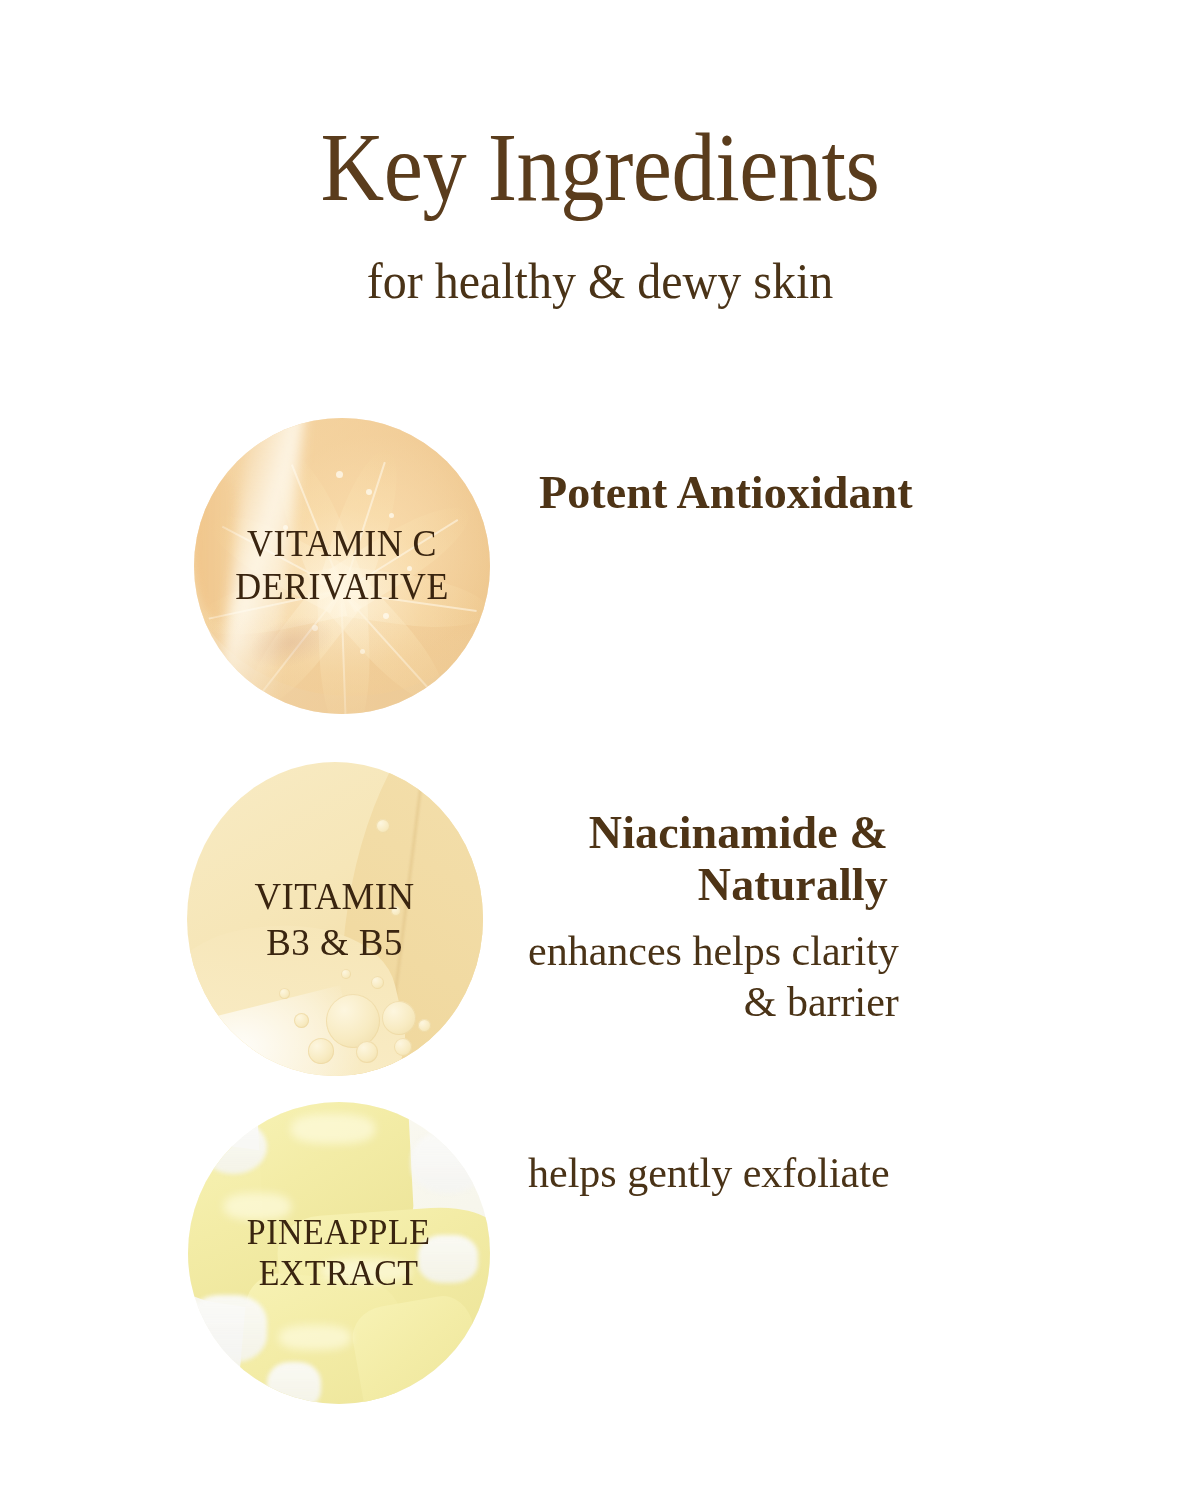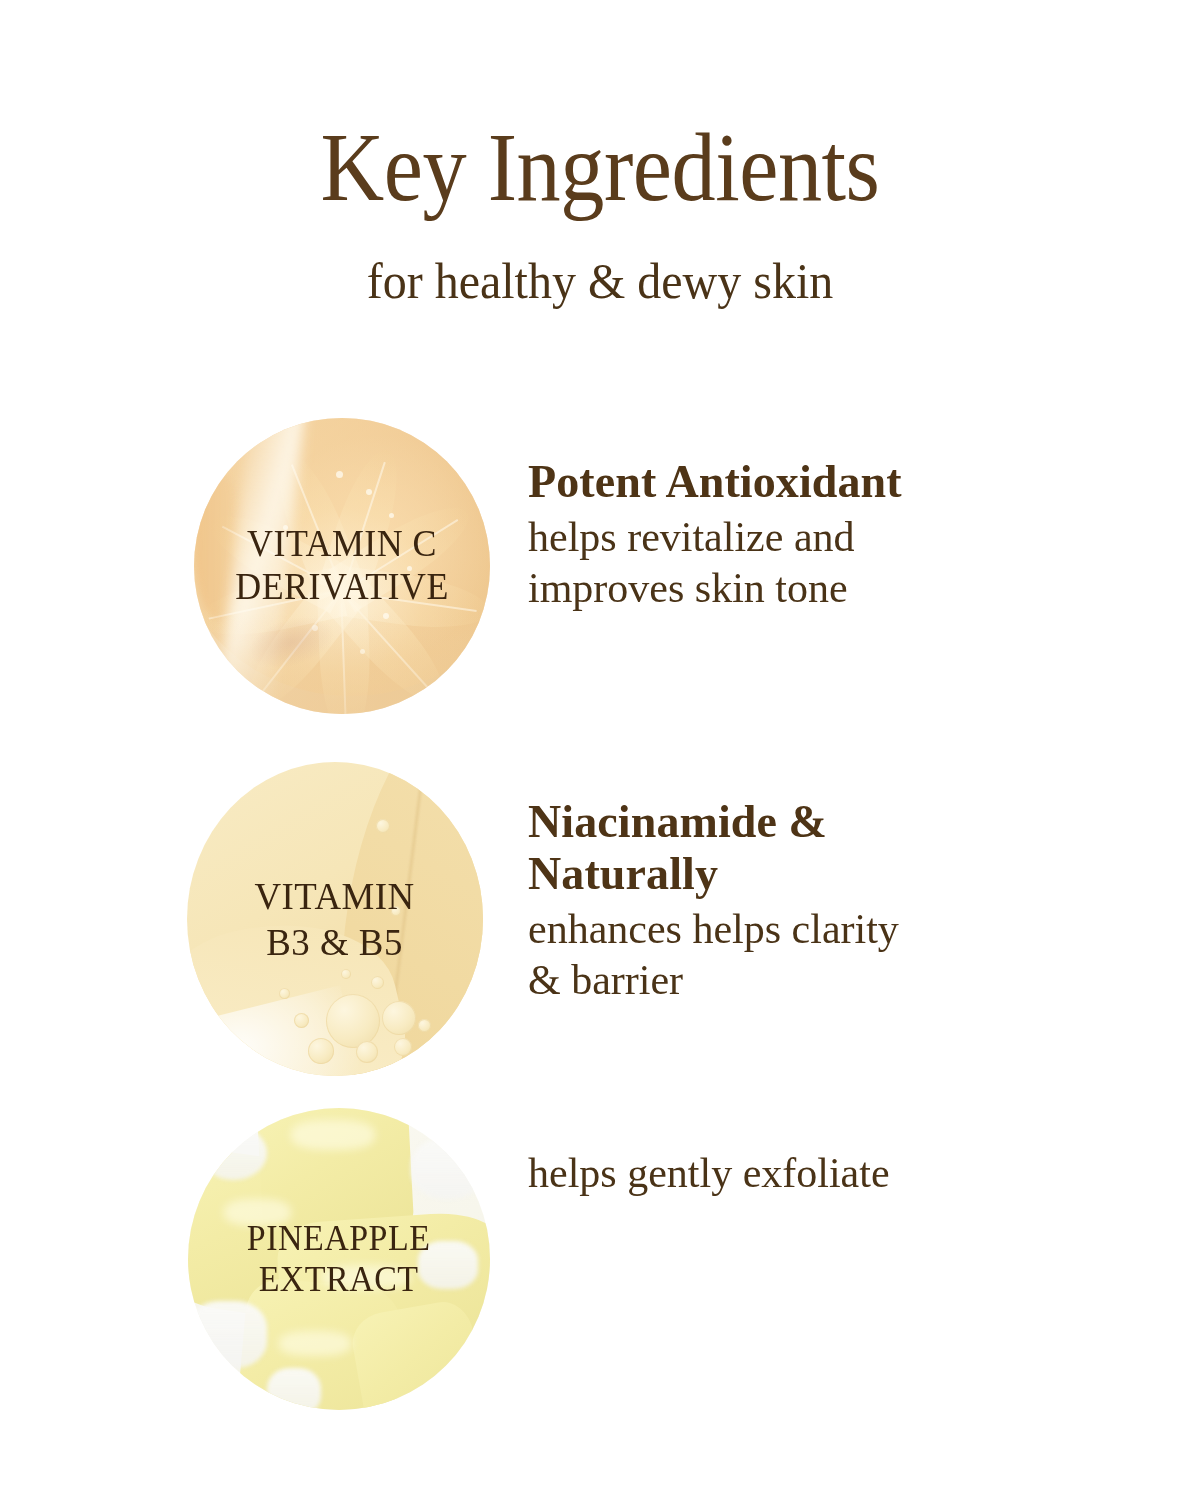--- a/index.html
+++ b/index.html
@@ -60,21 +60,21 @@
   .badge {
     position: absolute;
     border-radius: 50%;
     overflow: hidden;
     display: flex;
     align-items: center;
     justify-content: center;
   }
   .badge-1 { left: 194px; top: 14px;  width: 296px; height: 296px; }
   .badge-2 { left: 187px; top: 6px;   width: 296px; height: 314px; }
-  .badge-3 { left: 188px; top: 12px;   width: 302px; height: 302px; }
+  .badge-3 { left: 188px; top: 6px;   width: 302px; height: 302px; }
 
   .badge-art {
     position: absolute;
     inset: 0;
   }
   .badge-label {
     position: relative;
     z-index: 5;
     text-align: center;
     font-size: 37px;
@@ -249,29 +249,29 @@
     background: linear-gradient(180deg, rgba(250,250,248,0.95) 0%, rgba(244,244,242,0.85) 100%);
     filter: blur(2px);
   }
 
   
   .copy {
     position: absolute;
     left: 528px;
   }
   .copy-1 { top: 52px; }
-  .copy-2 { top: 40px; }
+  .copy-2 { top: 40px; text-align: right; }
   .copy-3 { top: 44px; }
 
   .copy-heading {
     font-size: 46px;
     line-height: 1.13;
     font-weight: 700;
     color: #4E3416;
-    margin: 0;
+    margin: 11px;
     letter-spacing: 0.1px;
   }
   .copy-body {
     font-size: 42px;
     line-height: 1.22;
     font-weight: 400;
     color: #4A3317;
     margin: 0;
     padding-top: 4px;
   }
@@ -316,24 +316,20 @@
         <div class="citrus-shadow"></div>
       </div>
       <div class="badge-label">
         <span>VITAMIN C</span><br>
         <span>DERIVATIVE</span>
       </div>
     </div>
 
     <div class="copy copy-1">
       <div class="copy-heading">Potent Antioxidant</div>
-      <div class="copy-body">
-        <span>helps revitalize and</span><br>
-        <span>improves skin tone</span>
-      </div>
     </div>
   </div>
 
   <div class="ingredient-row row-2">
 
     <div class="badge badge-2">
       <div class="badge-art">
         <div class="serum-base"></div>
         <div class="serum-edge"></div>
         <div class="serum-edge-line"></div>

